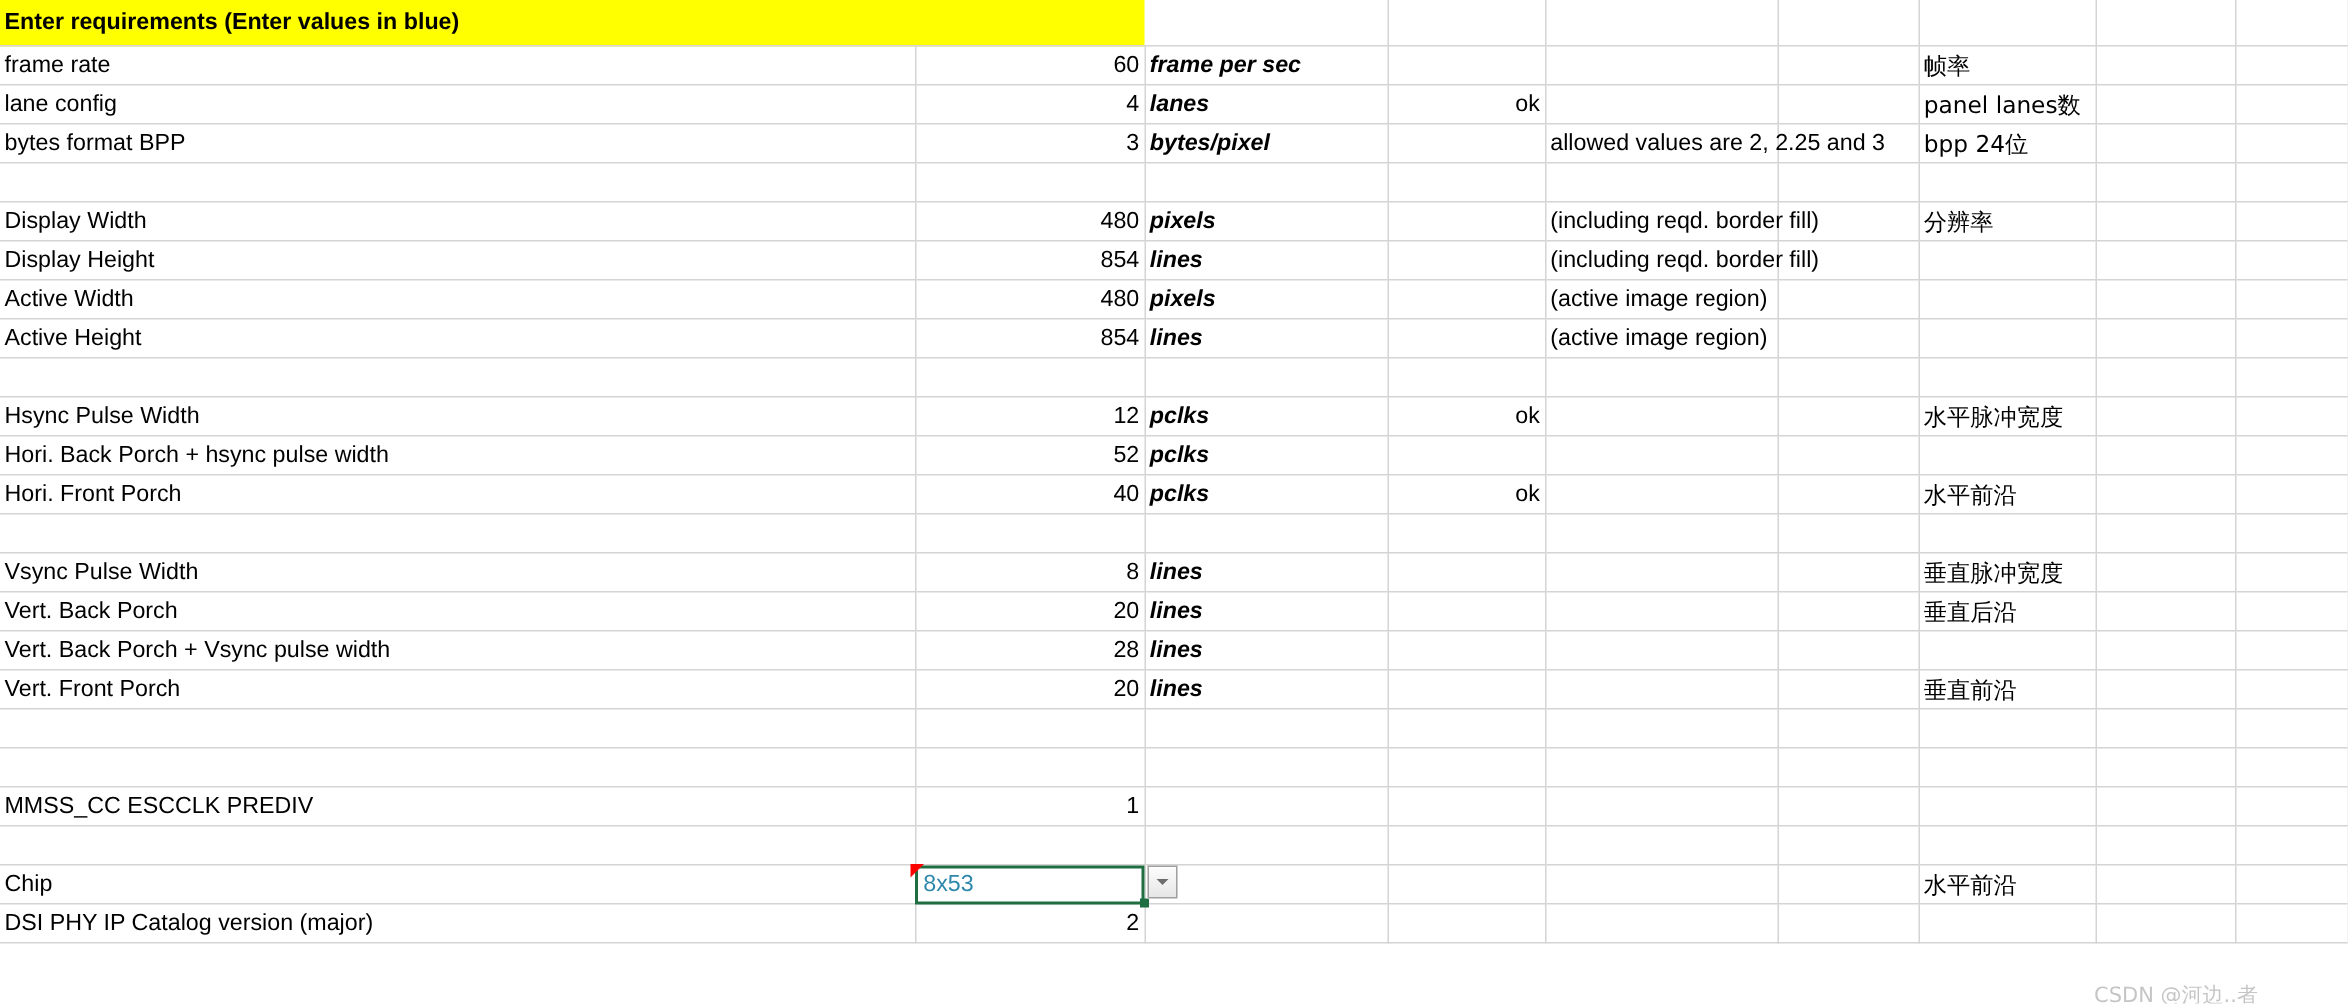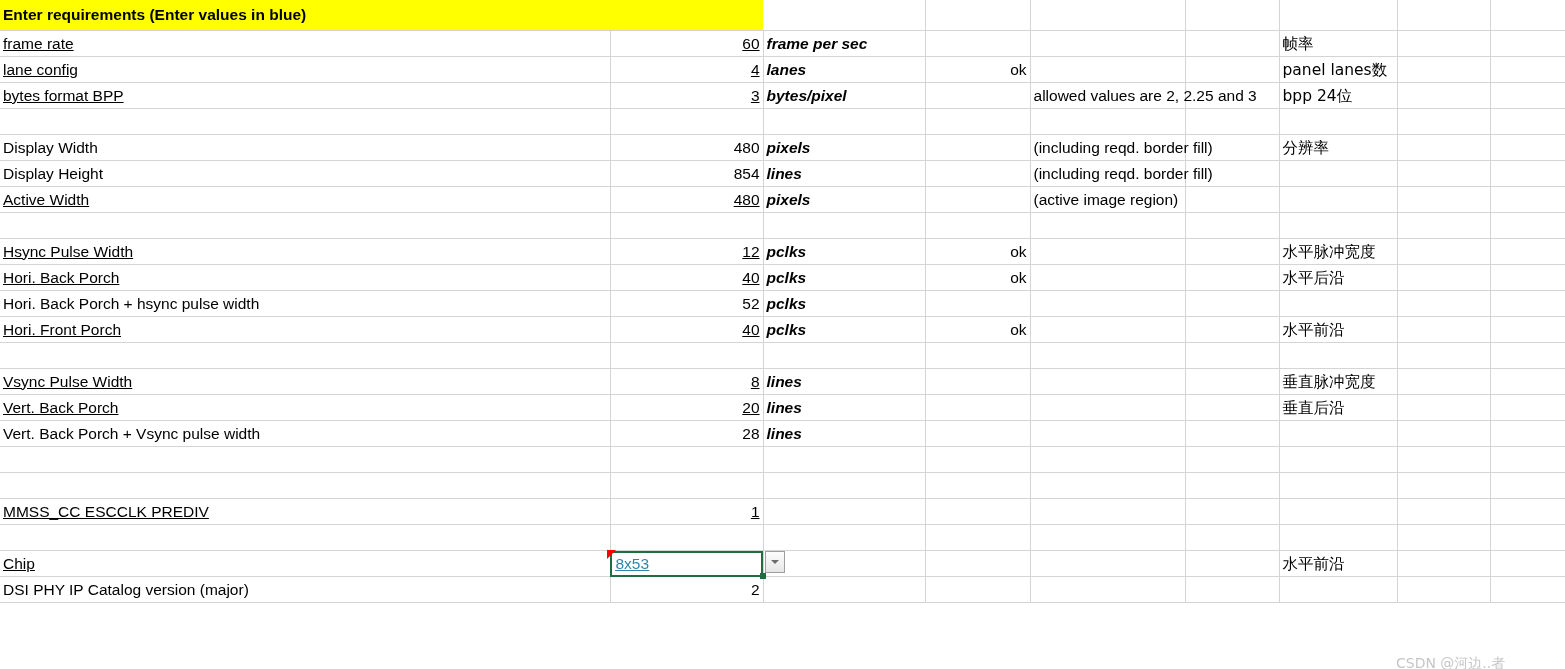--- a/index.html
+++ b/index.html
@@ -51,21 +51,21 @@
   .hdr-yellow {
     background: #ffff00;
     color: #1f7391;
     font-weight: bold;
     font-size: 20px;
     line-height: 30px;
     border-right: none !important;
   }
   .hdr-blank { border-right: 1px solid #d4d4d4; }
 
-  .blue      { color: #2e88ab; text-decoration: underline; }
+  .blue      { color: #2e88ab; }
   .black     { color: #000000; }
   .green     { color: #00a000; text-align: right; }
   .red       { color: #ff0000; }
   .grey-cjk  { color: #3a3a3a; }
   .num       { text-align: right; }
   .ital      { font-style: italic; font-weight: bold; font-size: 15px; }
   .cjk       { font-family: "DejaVu Sans", sans-serif; font-size: 15px; margin-top: 13px; }
   .smallnote { font-size: 15px; }
   .cmt-tr, .cmt-tl {
     position: absolute;
@@ -229,20 +229,31 @@
           <td class="num blue">480</td>
           <td class="ital black">pixels</td>
           <td class="green smallnote"></td>
           <td class="smallnote black">(active image region)</td>
           <td></td>
           <td class="cjk grey-cjk"></td>
           <td></td>
           <td></td>
         </tr>
         <tr>
+          <td class="blue">Active Height</td>
+          <td class="num blue">854</td>
+          <td class="ital black">lines</td>
+          <td class="green smallnote"></td>
+          <td class="smallnote black">(active image region)</td>
+          <td></td>
+          <td class="cjk grey-cjk"></td>
+          <td></td>
+          <td></td>
+        </tr>
+        <tr>
           <td class="black"></td>
           <td class="num blue"></td>
           <td class="ital black"></td>
           <td class="green smallnote"></td>
           <td class="smallnote black"></td>
           <td></td>
           <td class="cjk grey-cjk"></td>
           <td></td>
           <td></td>
         </tr>
@@ -251,31 +262,20 @@
           <td class="num blue">12</td>
           <td class="ital black">pclks</td>
           <td class="green smallnote">ok</td>
           <td class="smallnote black"></td>
           <td></td>
           <td class="cjk grey-cjk">水平脉冲宽度</td>
           <td></td>
           <td></td>
         </tr>
         <tr>
-          <td class="blue">Hori. Back Porch</td>
-          <td class="num blue">40</td>
-          <td class="ital black">pclks</td>
-          <td class="green smallnote">ok</td>
-          <td class="smallnote black"></td>
-          <td></td>
-          <td class="cjk grey-cjk">水平后沿</td>
-          <td></td>
-          <td></td>
-        </tr>
-        <tr>
           <td class="black">Hori. Back Porch + hsync pulse width</td>
           <td class="num black">52</td>
           <td class="ital black">pclks</td>
           <td class="green smallnote"></td>
           <td class="smallnote black"></td>
           <td></td>
           <td class="cjk grey-cjk"></td>
           <td></td>
           <td></td>
         </tr>
@@ -324,20 +324,31 @@
           <td></td>
         </tr>
         <tr>
           <td class="black">Vert. Back Porch + Vsync pulse width</td>
           <td class="num black">28</td>
           <td class="ital black">lines</td>
           <td class="green smallnote"></td>
           <td class="smallnote black"></td>
           <td></td>
           <td class="cjk grey-cjk"></td>
+          <td></td>
+          <td></td>
+        </tr>
+        <tr>
+          <td class="blue">Vert. Front Porch</td>
+          <td class="num blue">20</td>
+          <td class="ital black">lines</td>
+          <td class="green smallnote"></td>
+          <td class="smallnote black"></td>
+          <td></td>
+          <td class="cjk grey-cjk">垂直前沿</td>
           <td></td>
           <td></td>
         </tr>
         <tr>
           <td class="black"></td>
           <td class="num blue"></td>
           <td class="ital black"></td>
           <td class="green smallnote"></td>
           <td class="smallnote black"></td>
           <td></td>

